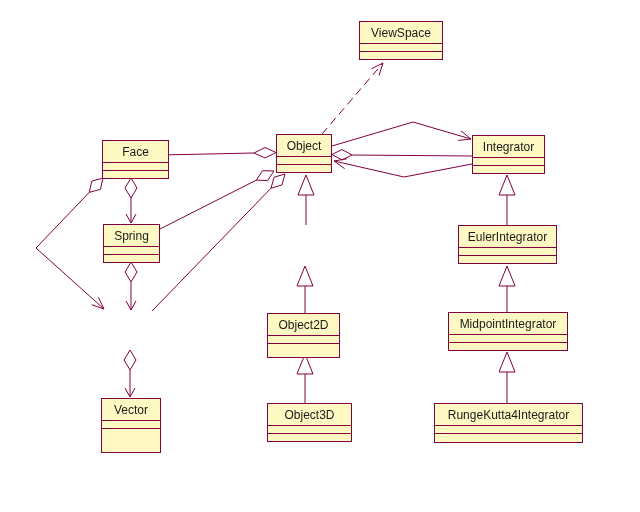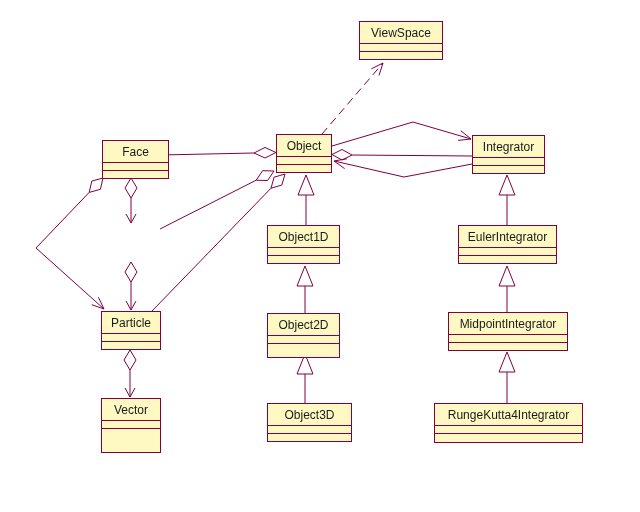--- a/index.html
+++ b/index.html
@@ -142,38 +142,33 @@
     <div class="uml-row"></div>
     <div class="uml-row"></div>
   </div>
 
   <div class="uml-class" style="left:472px;top:135px;width:73px;height:39px">
     <div class="uml-title">Integrator</div>
     <div class="uml-row"></div>
     <div class="uml-row"></div>
   </div>
 
-
-  <div class="uml-class" style="left:267px;top:225px;width:73px;height:39px">
-    <div class="uml-title">Object1D</div>
+  <div class="uml-class" style="left:103px;top:224px;width:57px;height:39px">
+    <div class="uml-title">Spring</div>
     <div class="uml-row"></div>
     <div class="uml-row"></div>
   </div>
+
 
   <div class="uml-class" style="left:458px;top:225px;width:99px;height:39px">
     <div class="uml-title">EulerIntegrator</div>
     <div class="uml-row"></div>
     <div class="uml-row"></div>
   </div>
 
-  <div class="uml-class" style="left:101px;top:311px;width:60px;height:39px">
-    <div class="uml-title">Particle</div>
-    <div class="uml-row"></div>
-    <div class="uml-row"></div>
-  </div>
 
   <div class="uml-class" style="left:267px;top:313px;width:73px;height:45px">
     <div class="uml-title">Object2D</div>
     <div class="uml-row"></div>
     <div class="uml-row"></div>
   </div>
 
   <div class="uml-class" style="left:448px;top:312px;width:120px;height:39px">
     <div class="uml-title">MidpointIntegrator</div>
     <div class="uml-row"></div>

